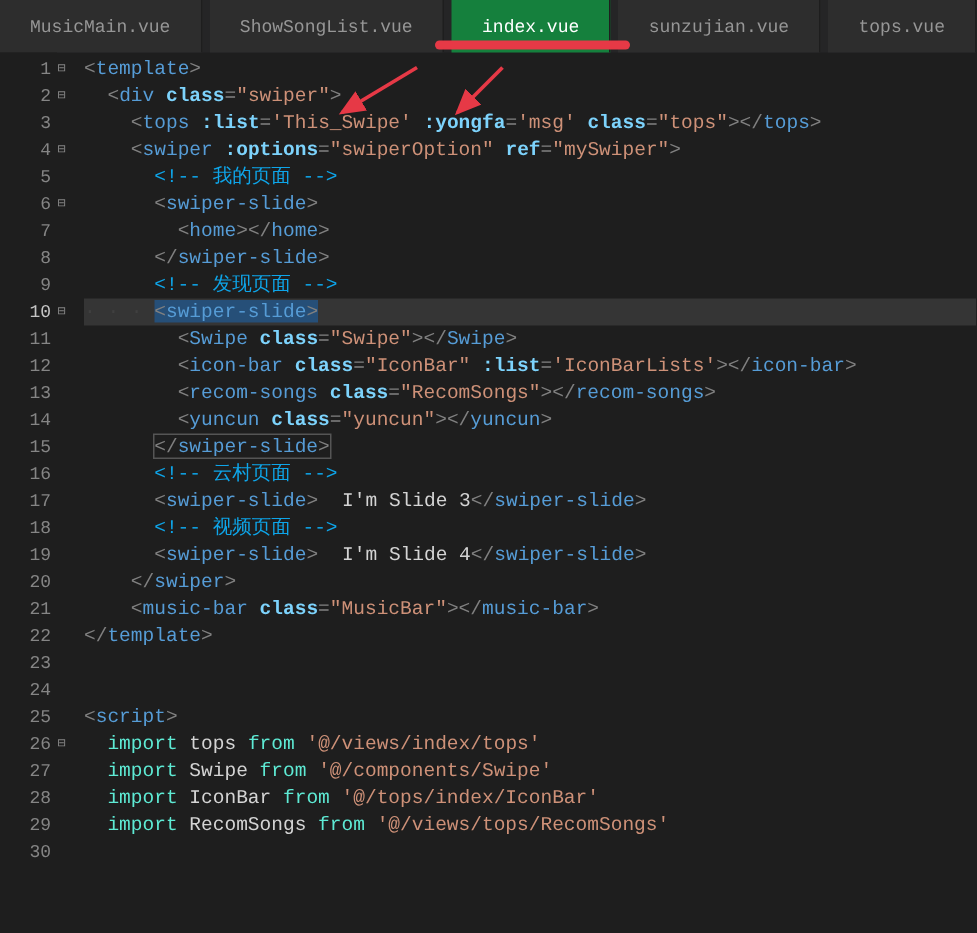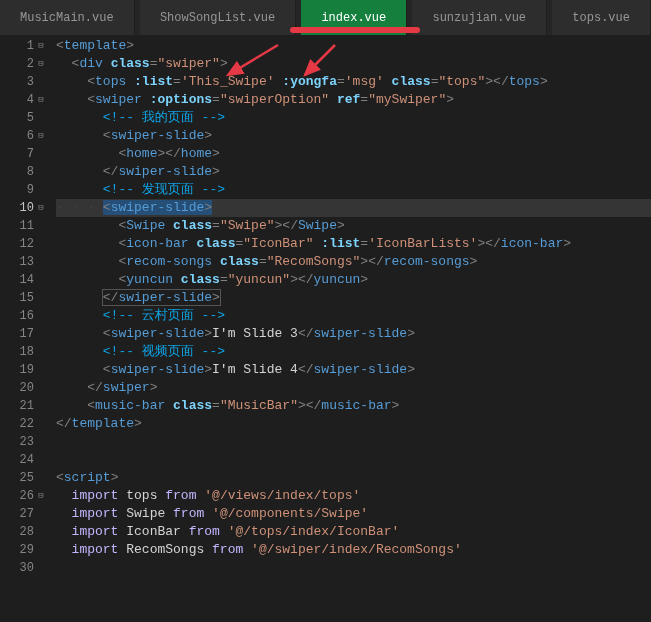--- a/index.html
+++ b/index.html
@@ -97,23 +97,23 @@
       white-space: pre;
     }
     .line.hl10 {
       background: #353535;
     }
     .c-tag { color: #569cd6; }
     .c-attr { color: #7dd3fc; font-weight: bold; }
     .c-str { color: #ce9178; }
     .c-punct { color: #808080; }
     .c-comment-cn { color: #0ea5e9; }
-    .c-kw { color: #c4b5fd; }
+    .c-kw { color: #5eead4; }
     .c-id { color: #d4d4d4; }
-    .c-text { color: #d4d4d4; }
+    .c-text { color: #d4d4d4; margin-left: 16px; }
     .sel {
       background: #264f78;
     }
     .sel2 {
       border: 1px solid #555;
       margin: -1px;
       padding: 0;
     }
     .guide {
       color: #404040;
@@ -214,15 +214,15 @@
     <div class="line">      <span class="c-punct">&lt;</span><span class="c-tag">swiper-slide</span><span class="c-punct">&gt;</span><span class="c-text">I'm Slide 4</span><span class="c-punct">&lt;/</span><span class="c-tag">swiper-slide</span><span class="c-punct">&gt;</span></div>
     <div class="line">    <span class="c-punct">&lt;/</span><span class="c-tag">swiper</span><span class="c-punct">&gt;</span></div>
     <div class="line">    <span class="c-punct">&lt;</span><span class="c-tag">music-bar</span> <span class="c-attr">class</span><span class="c-punct">=</span><span class="c-str">"<span>MusicBar</span>"</span><span class="c-punct">&gt;&lt;/</span><span class="c-tag">music-bar</span><span class="c-punct">&gt;</span></div>
     <div class="line"><span class="c-punct">&lt;/</span><span class="c-tag">template</span><span class="c-punct">&gt;</span></div>
     <div class="line"></div>
     <div class="line"></div>
     <div class="line"><span class="c-punct">&lt;</span><span class="c-tag">script</span><span class="c-punct">&gt;</span></div>
     <div class="line">  <span class="c-kw">import</span> <span class="c-id">tops</span> <span class="c-kw">from</span> <span class="c-str">'@/views/index/tops'</span></div>
     <div class="line">  <span class="c-kw">import</span> <span class="c-id">Swipe</span> <span class="c-kw">from</span> <span class="c-str">'@/components/Swipe'</span></div>
     <div class="line">  <span class="c-kw">import</span> <span class="c-id">IconBar</span> <span class="c-kw">from</span> <span class="c-str">'@/tops/index/IconBar'</span></div>
-    <div class="line">  <span class="c-kw">import</span> <span class="c-id">RecomSongs</span> <span class="c-kw">from</span> <span class="c-str">'@/swiper/index/RecomSongs'</span></div>
+    <div class="line">  <span class="c-kw">import</span> <span class="c-id">RecomSongs</span> <span class="c-kw">from</span> <span class="c-str">'@/views/tops/RecomSongs'</span></div>
   </div>
 </div>
 
 </body></html>

